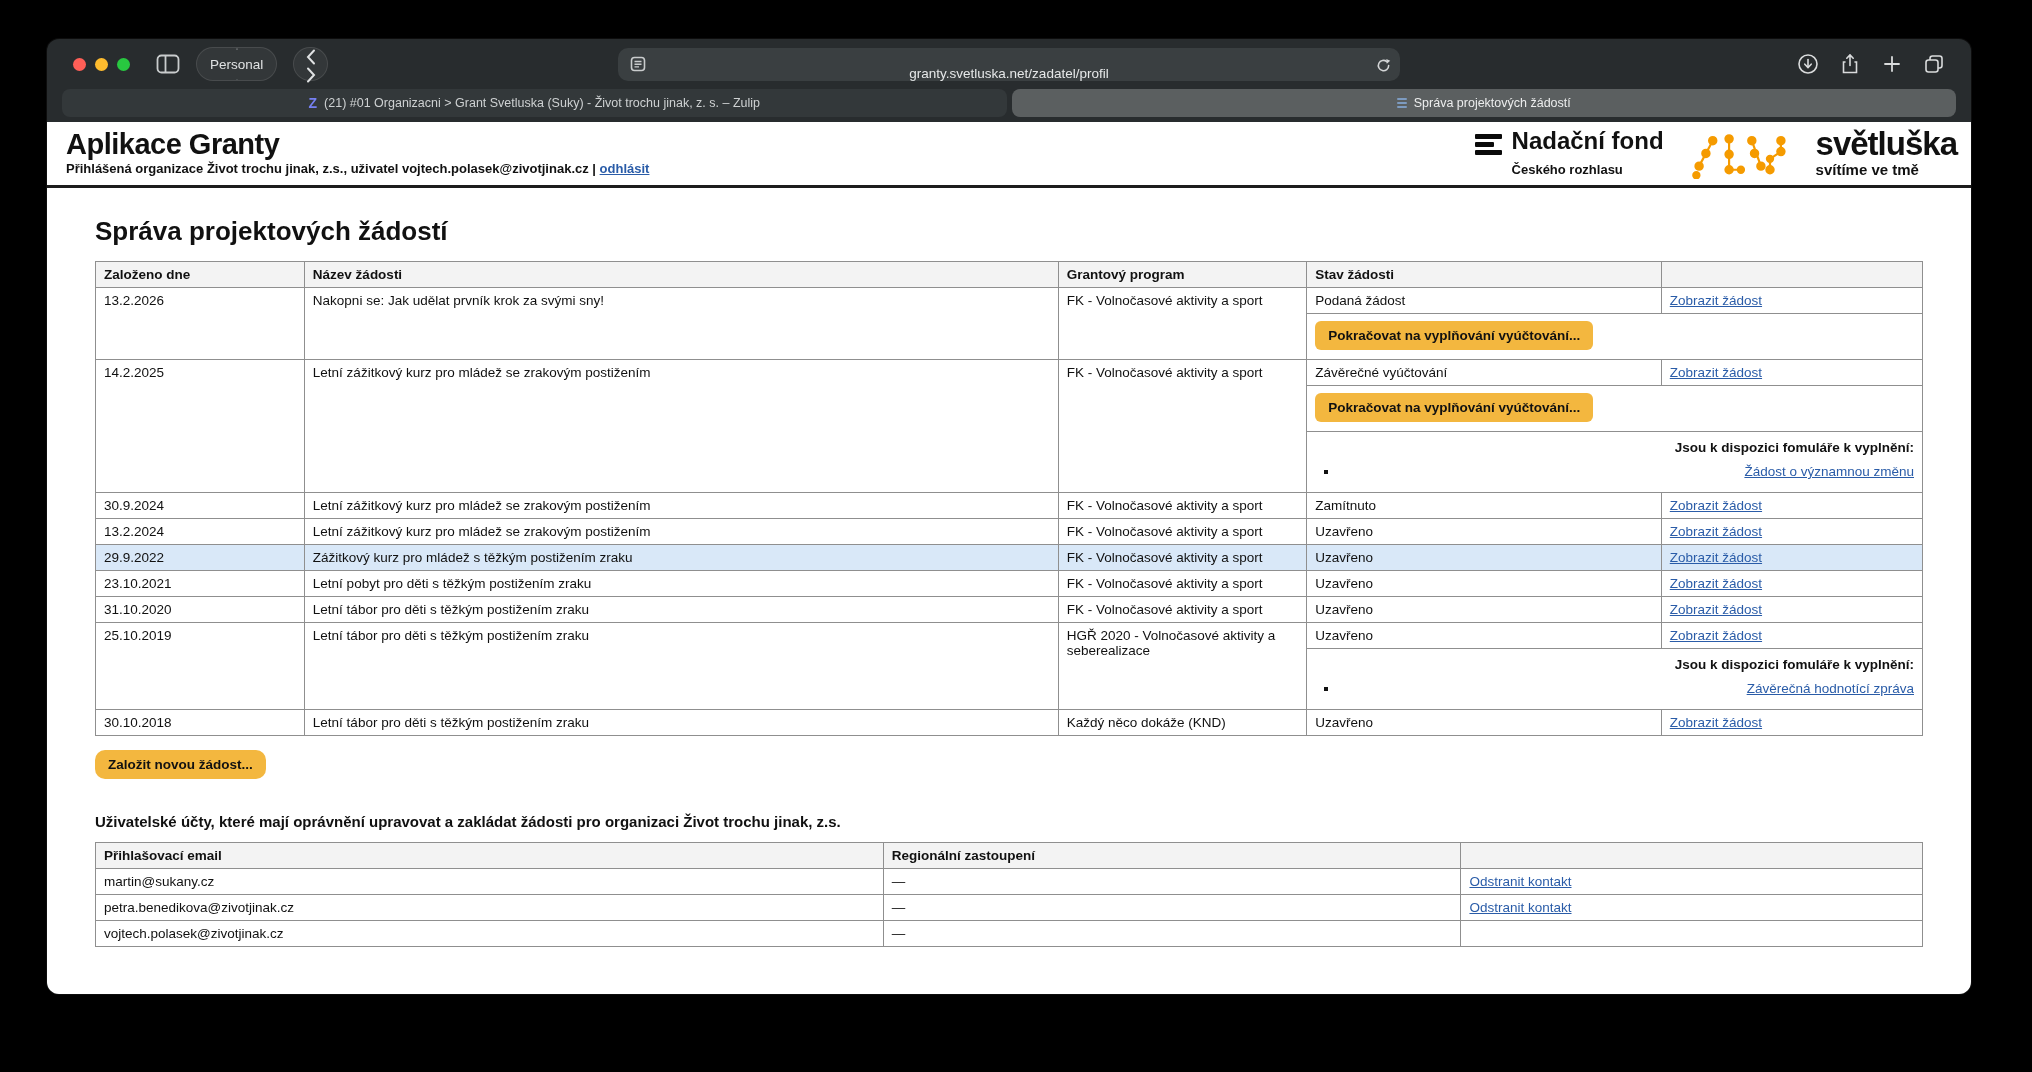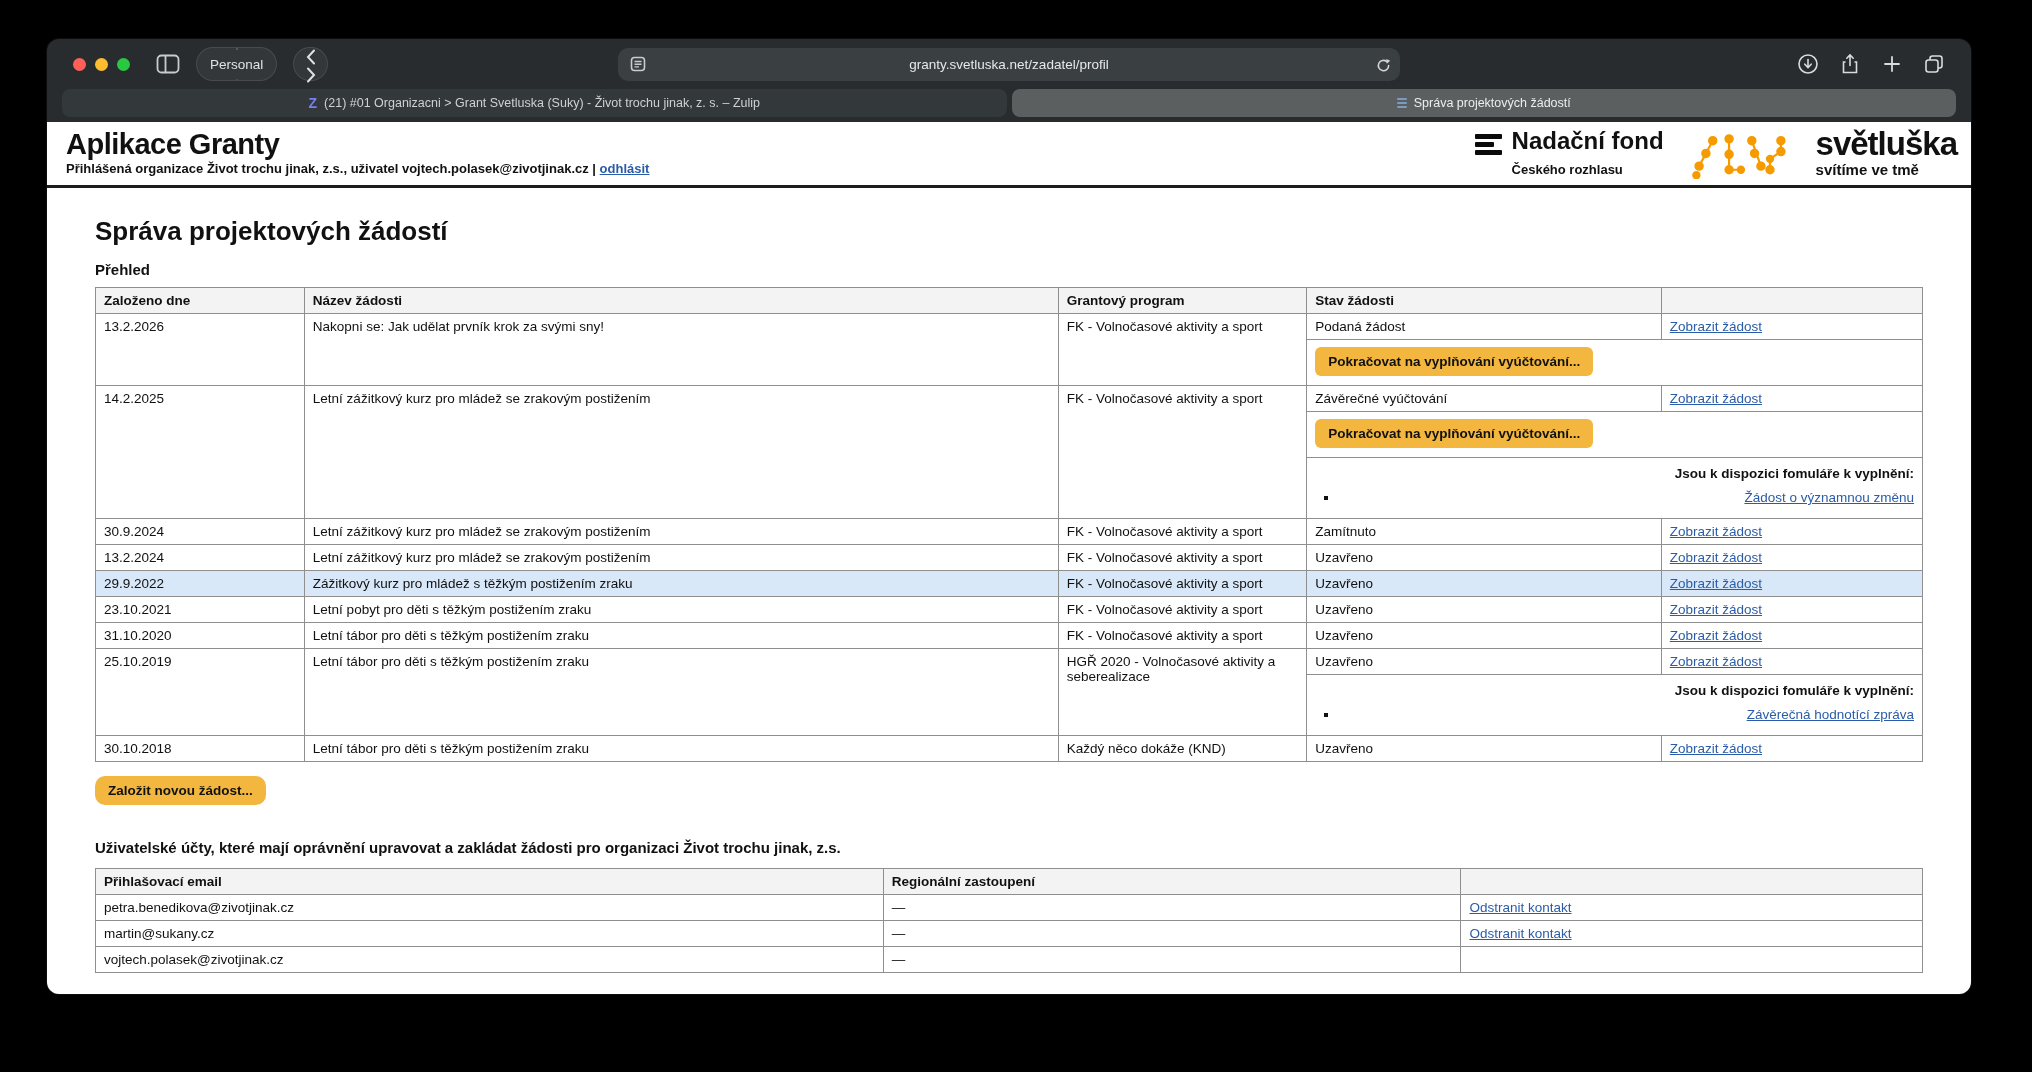--- a/index.html
+++ b/index.html
@@ -12,21 +12,21 @@
   .toolbar{height:50px;display:flex;align-items:center;position:relative;padding:0 12px;}
   .traffic{display:flex;gap:9px;margin-left:14px;}
   .dot{width:13px;height:13px;border-radius:50%;}
   .dot.red{background:#ff5f57}.dot.yellow{background:#febc2e}.dot.green{background:#28c840}
   .chrome-btn{color:#c9cccd;display:flex;align-items:center;justify-content:center;background:none;border:none;padding:0;}
   .sidebar-btn{margin-left:26px;}
   .pill{background:rgba(255,255,255,.055);border:1px solid rgba(255,255,255,.10);border-radius:17px;height:32px;display:flex;align-items:center;padding:0 13px;gap:7px;color:#e0e2e3;font-size:13.5px;margin-left:16px;flex-direction:column;}
   .navpill{padding:0;gap:0;}
   .nav-btn{width:33px;height:32px;display:flex;align-items:center;justify-content:center;color:#dfe1e2;background:none;border:none;}
   .nav-sep{width:1px;height:18px;background:rgba(255,255,255,.16);}
-  .urlbar{position:absolute;left:50%;top:9px;transform:translateX(-50%);width:782px;height:33px;background:#3a3f41;border-radius:10px;display:flex;align-items:center;justify-content:center;color:#e6e8e9;font-size:13.5px;}
+  .urlbar{position:absolute;left:50%;top:9px;transform:translateX(-50%);width:782px;height:33px;background:#3a3f41;border-radius:10px;display:flex;align-items:flex-end;justify-content:center;color:#e6e8e9;font-size:13.5px;}
   .urlbar .page-icon{position:absolute;left:12px;top:8px;}
   .urlbar .reload-btn{position:absolute;right:6px;top:6px;width:22px;height:22px;}
   .right-icons{margin-left:auto;display:flex;align-items:center;gap:8px;margin-right:8px;}
   .right-icons .chrome-btn{width:34px;height:32px;}
 
   
   .tabbar{height:33px;display:flex;gap:5px;padding:0 15px;}
   .tab{flex:1;height:28px;border-radius:8px;display:flex;align-items:center;justify-content:center;gap:7px;font-size:12.5px;white-space:nowrap;overflow:hidden;}
   .tab.inactive{background:#33383a;color:#ced1d2;}
   .tab.active{background:#5b5f60;color:#edeeee;}
@@ -225,21 +225,20 @@
         </svg>
         <div class="sv-text">
           <div class="l1">světluška</div>
           <div class="l2">svítíme ve tmě</div>
         </div>
       </div>
     </div>
 
     <div class="main">
       <h2 class="page-title">Správa projektových žádostí</h2>
-      <div class="section-label">Přehled</div>
 
       <table>
         <colgroup>
             <col style="width:210px">
             <col style="width:760px">
             <col style="width:250px">
             <col style="width:357px">
             <col style="width:263px">
           </colgroup>
         <thead>
@@ -365,30 +364,30 @@
           </colgroup>
         <thead>
           <tr>
             <th>Přihlašovací email</th>
             <th>Regionální zastoupení</th>
             <th></th>
           </tr>
         </thead>
         <tbody>
           <tr>
+            <td>martin@sukany.cz</td>
+            <td>—</td>
+            <td><a href="#">Odstranit kontakt</a></td>
+          </tr>
+          <tr>
             <td>petra.benedikova@zivotjinak.cz</td>
             <td>—</td>
             <td><a href="#">Odstranit kontakt</a></td>
           </tr>
           <tr>
-            <td>martin@sukany.cz</td>
-            <td>—</td>
-            <td><a href="#">Odstranit kontakt</a></td>
-          </tr>
-          <tr>
             <td>vojtech.polasek@zivotjinak.cz</td>
             <td>—</td>
             <td></td>
           </tr>
         </tbody>
       </table>
     </div>
   </div>
 </div>
 

